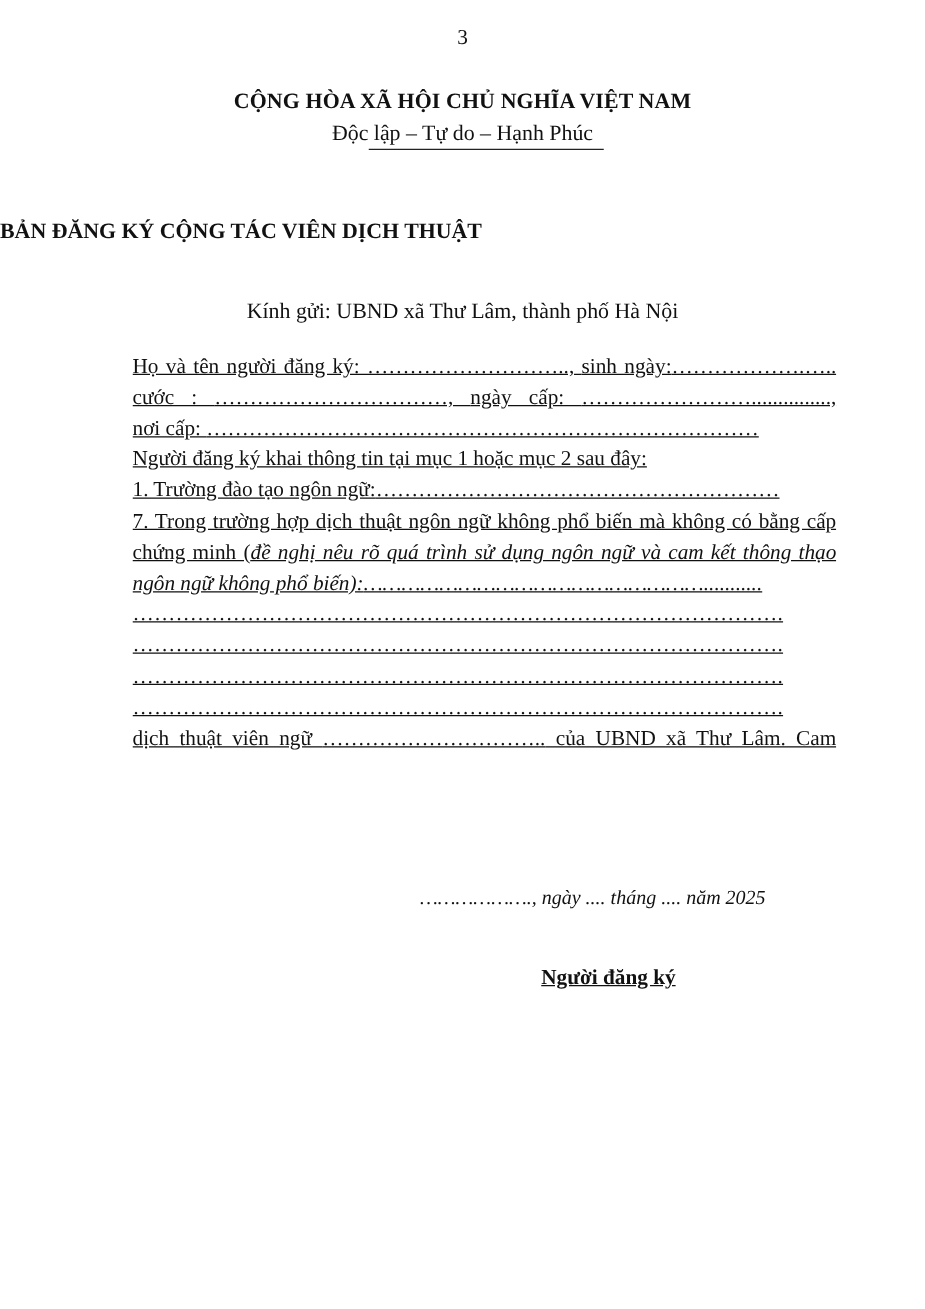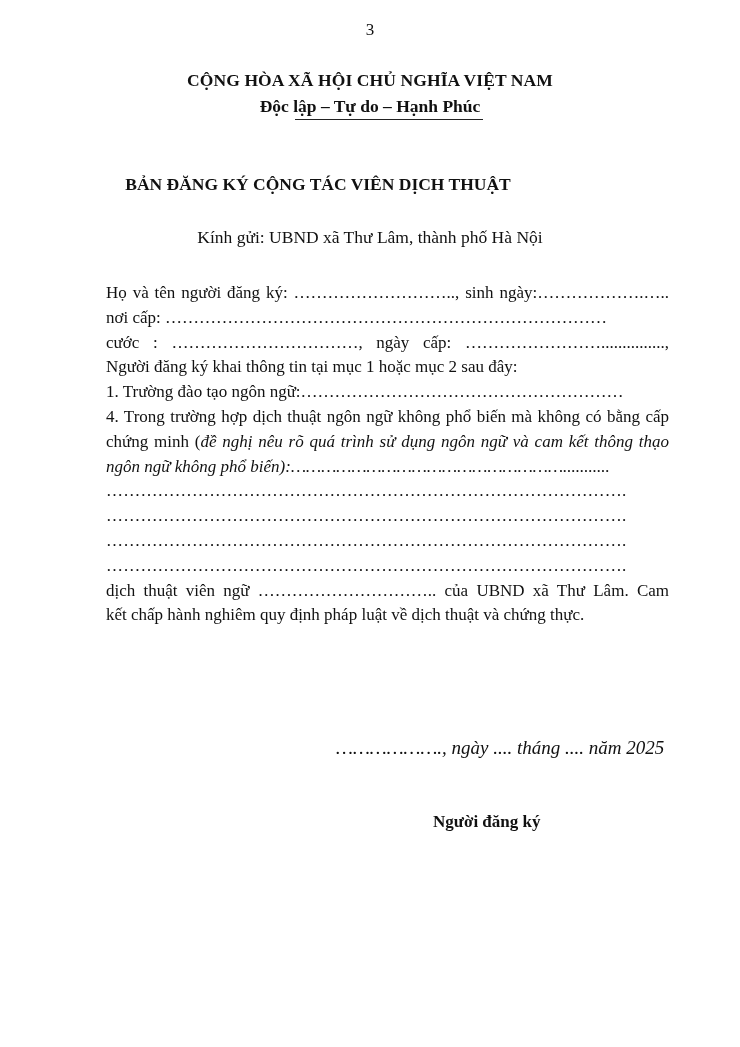--- a/index.html
+++ b/index.html
@@ -33,126 +33,126 @@
       font-weight: bold;
       letter-spacing: 0.1px;
     }
     .motto {
       position: absolute;
       top: 96px;
       left: 0;
       width: 740px;
       text-align: center;
       font-size: 17.5px;
-      font-weight: bold;
+      font-weight: normal;
     }
     .motto-underline {
       position: absolute;
       top: 119px;
       left: 295px;
       width: 188px;
       height: 0;
       border-top: 1.3px solid #222;
     }
     .form-title {
       position: absolute;
       top: 174px;
       left: 0;
       width: 636px;
-      text-align: center;
       font-size: 17.5px;
       font-weight: bold;
     }
     .recipient {
       position: absolute;
-      top: 227px;
+      top: 238px;
       left: 0;
       width: 740px;
       text-align: center;
       font-size: 17.5px;
     }
     .body {
       position: absolute;
       top: 281px;
       left: 106px;
       width: 563px;
       font-size: 17px;
       line-height: 24.8px;
+      text-decoration: underline;
     }
     .line {
       white-space: nowrap;
       overflow: hidden;
       height: 24.8px;
     }
     .just {
       text-align: justify;
       text-align-last: justify;
       white-space: normal;
     }
     .italic { font-style: italic; }
     .dots-line {
       white-space: nowrap;
       overflow: hidden;
       height: 24.8px;
       letter-spacing: 0.2px;
     }
     .sign-date {
       position: absolute;
-      top: 737px;
+      top: 710px;
       left: 336px;
-      font-size: 19px;
+      font-size: 16px;
       font-style: italic;
       white-space: nowrap;
     }
     .sign-title {
       position: absolute;
-      top: 812px;
+      top: 772px;
       left: 433px;
       font-size: 17px;
       font-weight: bold;
       white-space: nowrap;
+      text-decoration: underline;
     }
   </style>
 </head>
 <body>
 
 <div class="page-number">3</div>
 
 <div class="nation">CỘNG HÒA XÃ HỘI CHỦ NGHĨA VIỆT NAM</div>
 <div class="motto">Độc lập – Tự do – Hạnh Phúc</div>
 <div class="motto-underline"></div>
 
 <div class="form-title">BẢN ĐĂNG KÝ CỘNG TÁC VIÊN DỊCH THUẬT</div>
 <div class="recipient">Kính gửi: UBND xã Thư Lâm, thành phố Hà Nội</div>
 
 <div class="body">
   <div class="line just">
     <span>Họ và tên người đăng ký: </span><span>……………………….., </span><span>sinh ngày:</span><span>……………….…..</span>
   </div>
+  <div class="line just">
+    <span>cước : </span><span>……………………………, </span><span>ngày cấp: </span><span>……………………...............,</span>
+  </div>
   <div class="line">
     <span>nơi cấp: </span><span>……………………………………………………………………</span>
-  </div>
-  <div class="line just">
-    <span>cước : </span><span>……………………………, </span><span>ngày cấp: </span><span>……………………...............,</span>
   </div>
   <div class="line">Người đăng ký khai thông tin tại mục 1 hoặc mục 2 sau đây:</div>
   <div class="line">
     <span>1. Trường đào tạo ngôn ngữ:</span><span>…………………………………………………</span>
   </div>
-  <div class="line just">4. Trong trường hợp dịch thuật ngôn ngữ không phổ biến mà không có bằng cấp</div>
+  <div class="line just">7. Trong trường hợp dịch thuật ngôn ngữ không phổ biến mà không có bằng cấp</div>
   <div class="line just">
     <span>chứng minh (</span><span class="italic">đề nghị nêu rõ quá trình sử dụng ngôn ngữ và cam kết thông thạo</span>
   </div>
   <div class="line">
     <span class="italic">ngôn ngữ không phổ biến):</span><span class="italic">………………………………………………...........</span>
   </div>
   <div class="dots-line">……………………………………………………………………………….</div>
   <div class="dots-line">……………………………………………………………………………….</div>
   <div class="dots-line">……………………………………………………………………………….</div>
   <div class="dots-line">……………………………………………………………………………….</div>
   <div class="line just">
     <span>dịch thuật viên ngữ </span><span>…………………………..</span><span> của UBND xã Thư Lâm. Cam</span>
   </div>
-  <div class="line">kết chấp hành nghiêm quy định pháp luật về dịch thuật và chứng thực.</div>
 </div>
 
 <div class="sign-date">………………., ngày .... tháng .... năm 2025</div>
 <div class="sign-title">Người đăng ký</div>
 
 </body></html>

